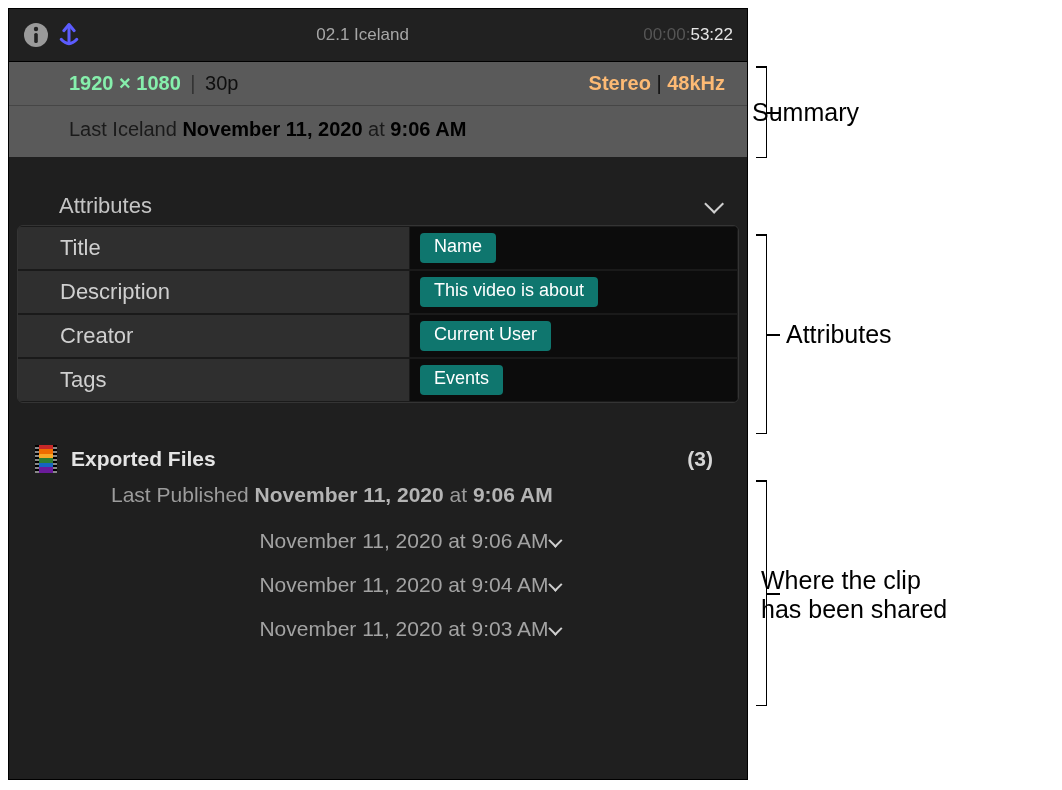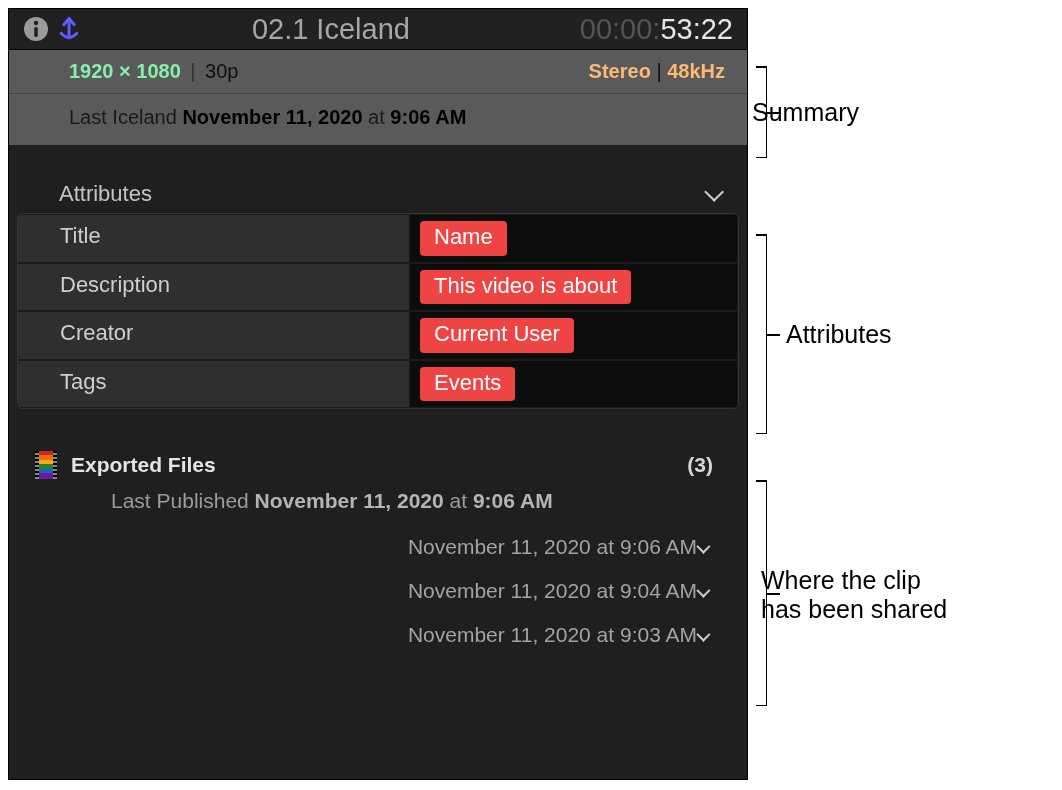--- a/index.html
+++ b/index.html
@@ -19,28 +19,28 @@
       position: absolute;
       left: 8px;
       top: 8px;
       width: 740px;
       height: 772px;
       background: #1f1f1f;
       border: 1px solid #000;
     }
     
     .hdr {
-      height: 40px;
+      height: 52px;
       background: #212121;
       display: flex;
       align-items: center;
       padding: 0 14px;
       gap: 7px;
       color: #bcbcbc;
-      font-size: 29px;
+      font-size: 17px;
     }
     .hdr .title { flex: 1; text-align: center; color: #a7a7a7; }
     .hdr .tc { color: #999; font-feature-settings: "tnum"; }
     .hdr .tc .dim { color: #555; }
     .hdr .tc .bright { color: #e6e6e6; text-align: right; }
     .iicon { width: 26px; height: 26px; display: flex; align-items: center; justify-content: center; }
 
     
     .summary {
       margin: 0;
@@ -100,25 +100,25 @@
     .attr-row .val {
       flex: 1;
       background: #0c0c0c;
       border: 1px solid #1a1a1a;
       border-left: none;
       padding: 6px 10px;
       display: flex;
       align-items: center;
     }
     .token {
-      background: #ef4444;
+      background: #0f766e;
       color: #fff;
       padding: 2px 14px 4px 14px;
       border-radius: 4px;
-      font-size: 22px;
+      font-size: 18px;
       line-height: 1.3;
     }
 
     
     .exp-wrap { padding: 42px 26px 0 26px; color: #b8b8b8; font-size: 21px; }
     .exp-head { display: flex; align-items: center; gap: 14px; }
     .exp-head .title { font-weight: 700; color: #e4e4e4; font-size: 21px; flex: 1; }
     .exp-head .count { font-weight: 700; color: #d6d6d6; font-size: 21px; margin-right: 8px;}
     .film-icon {
       width: 22px; height: 28px;
@@ -139,21 +139,21 @@
     }
     .film-icon::before { left: 0; }
     .film-icon::after { right: 0; }
 
     .exp-sub { padding: 10px 0 6px 76px; color: #9c9c9c; font-size: 21px; }
     .exp-sub b { font-weight: 700; color: #b4b4b4; }
 
     .exp-list { padding-top: 6px; }
     .exp-item {
       display: flex;
-      justify-content: flex-end;
+      justify-content: center;
       align-items: center;
       padding: 10px 10px 10px 76px;
       color: #a3a3a3;
       font-size: 21px;
     }
     .exp-item .chev { color: #cfcfcf; font-size: 18px; margin-right: 4px;}
 
     
     .ann-label {
       position: absolute;

